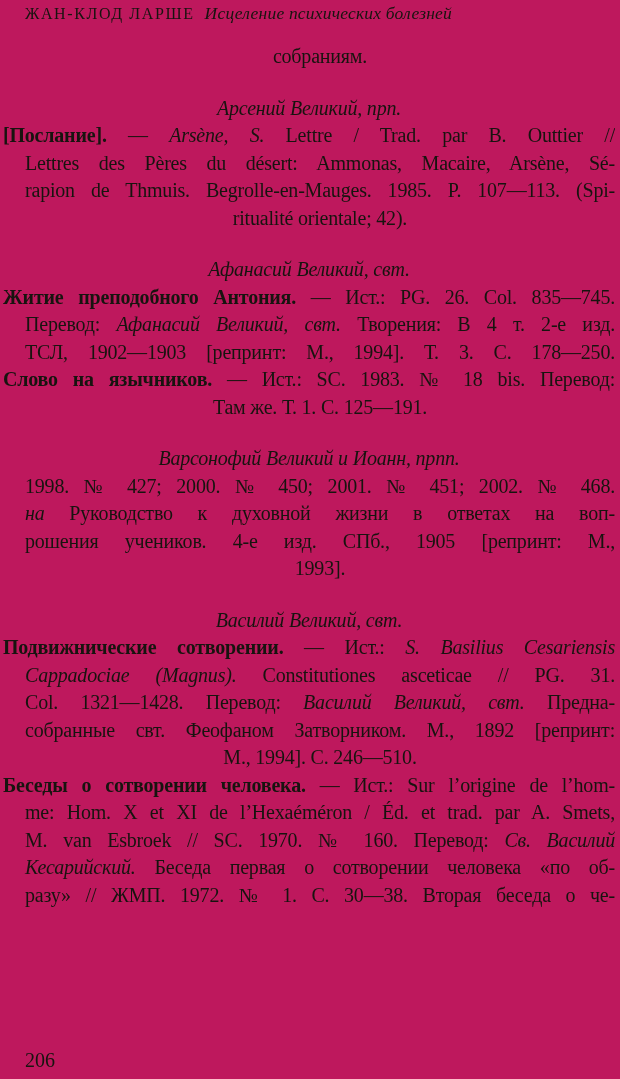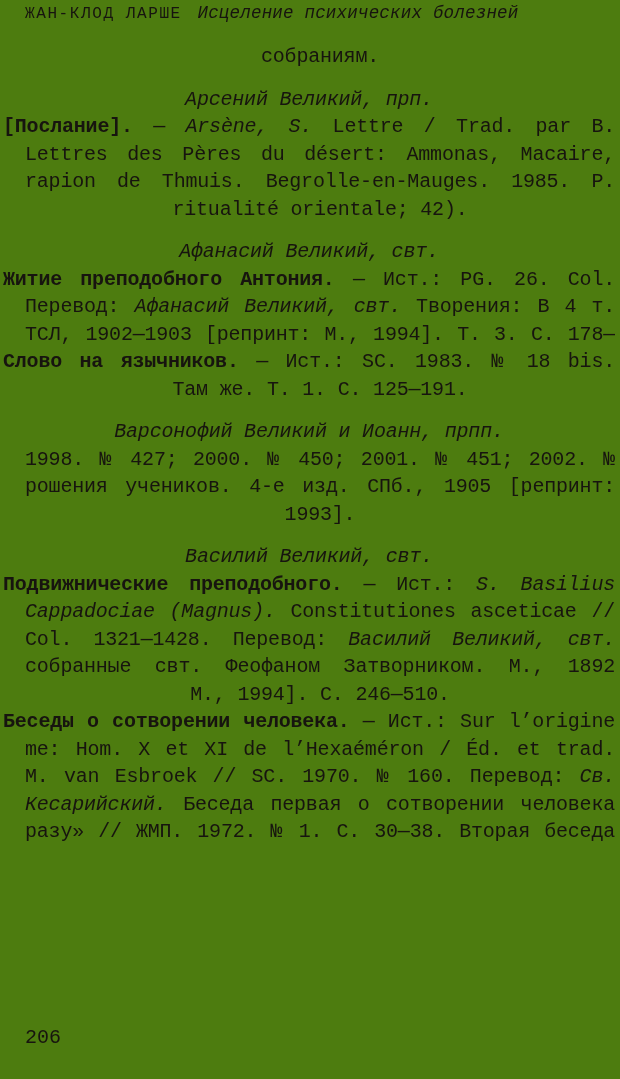--- a/index.html
+++ b/index.html
@@ -1,21 +1,21 @@
 <!DOCTYPE html>
 <html><head>
 <meta charset="utf-8">
 <style>
   html,body{margin:0;padding:0;}
   .page{
     position:relative;
     width:620px;height:1079px;
-    background:#4d7c0f;
+    background:#be185d;
     color:#17140f;
-    font-family:Liberation Mono, monospace;
+    font-family:Liberation Serif, serif;
     overflow:hidden;
   }
   .running-head{
     position:absolute;top:3px;left:25px;right:5px;
     white-space:nowrap;
     font-size:16px;
   }
   .running-head .author{
     letter-spacing:1.6px;
     font-size:16px;
@@ -26,36 +26,36 @@
     margin-left:6px;
     letter-spacing:0.2px;
   }
   .textblock{
     position:absolute;top:43px;left:3px;width:612px;
     font-size:20px;
     line-height:27.5px;
     letter-spacing:-0.2px;
   }
   .block{margin:0;}
-  .block.gap{margin-top:15px;}
+  .block.gap{margin-top:24px;}
   .line{
     height:27.5px;
     overflow:hidden;
     text-align:center;
   }
   .line.fill{
     text-align:justify;
     text-align-last:justify;
   }
   .line.indent{padding-left:22px;}
   .r-b{font-weight:bold;margin-top:40px;}
   .r-i{font-style:italic;}
   .r-n{font-style:normal;font-weight:normal;}
   .page-number{
-    position:absolute;left:25px;top:1026px;
+    position:absolute;left:25px;top:1049px;
     font-size:20px;
   }
 </style>
 </head>
 <body>
 
 <div class="page">
 
   <div class="running-head">
     <span class="author">ЖАН-КЛОД ЛАРШЕ</span>
@@ -85,28 +85,29 @@
       </div>
       <div class="block">
         <div class="line fill"><span class="r-b">Слово на язычников.</span><span class="r-n"> — Ист.: SC. 1983. № 18 bis. Перевод:</span></div>
         <div class="line indent"><span class="r-n">Там же. Т. 1. С. 125—191.</span></div>
       </div>
       <div class="block gap">
         <div class="line"><span class="r-i">Варсонофий Великий и Иоанн, прпп.</span></div>
       </div>
       <div class="block">
         <div class="line indent fill"><span class="r-n">1998. № 427; 2000. № 450; 2001. № 451; 2002. № 468.</span></div>
+        <div class="line indent fill"><span class="r-i">на</span><span class="r-n"> Руководство к духовной жизни в ответах на воп-</span></div>
         <div class="line indent fill"><span class="r-n">рошения учеников. 4-е изд. СПб., 1905 [репринт: М.,</span></div>
         <div class="line indent"><span class="r-n">1993].</span></div>
       </div>
       <div class="block gap">
         <div class="line"><span class="r-i">Василий Великий, свт.</span></div>
       </div>
       <div class="block">
-        <div class="line fill"><span class="r-b">Подвижнические преподобного.</span><span class="r-n"> — Ист.: </span><span class="r-i">S. Basilius Cesariensis</span></div>
+        <div class="line fill"><span class="r-b">Подвижнические сотворении.</span><span class="r-n"> — Ист.: </span><span class="r-i">S. Basilius Cesariensis</span></div>
         <div class="line indent fill"><span class="r-i">Cappadociae (Magnus).</span><span class="r-n"> Constitutiones asceticae // PG. 31.</span></div>
         <div class="line indent fill"><span class="r-n">Col. 1321—1428. Перевод: </span><span class="r-i">Василий Великий, свт.</span><span class="r-n"> Предна-</span></div>
         <div class="line indent fill"><span class="r-n">собранные свт. Феофаном Затворником. М., 1892 [репринт:</span></div>
         <div class="line indent"><span class="r-n">М., 1994]. С. 246—510.</span></div>
       </div>
       <div class="block">
         <div class="line fill"><span class="r-b">Беседы о сотворении человека.</span><span class="r-n"> — Ист.: Sur l’origine de l’hom-</span></div>
         <div class="line indent fill"><span class="r-n">me: Hom. X et XI de l’Hexaéméron / Éd. et trad. par A. Smets,</span></div>
         <div class="line indent fill"><span class="r-n">M. van Esbroek // SC. 1970. № 160. Перевод: </span><span class="r-i">Св. Василий</span></div>
         <div class="line indent fill"><span class="r-i">Кесарийский.</span><span class="r-n"> Беседа первая о сотворении человека «по об-</span></div>

